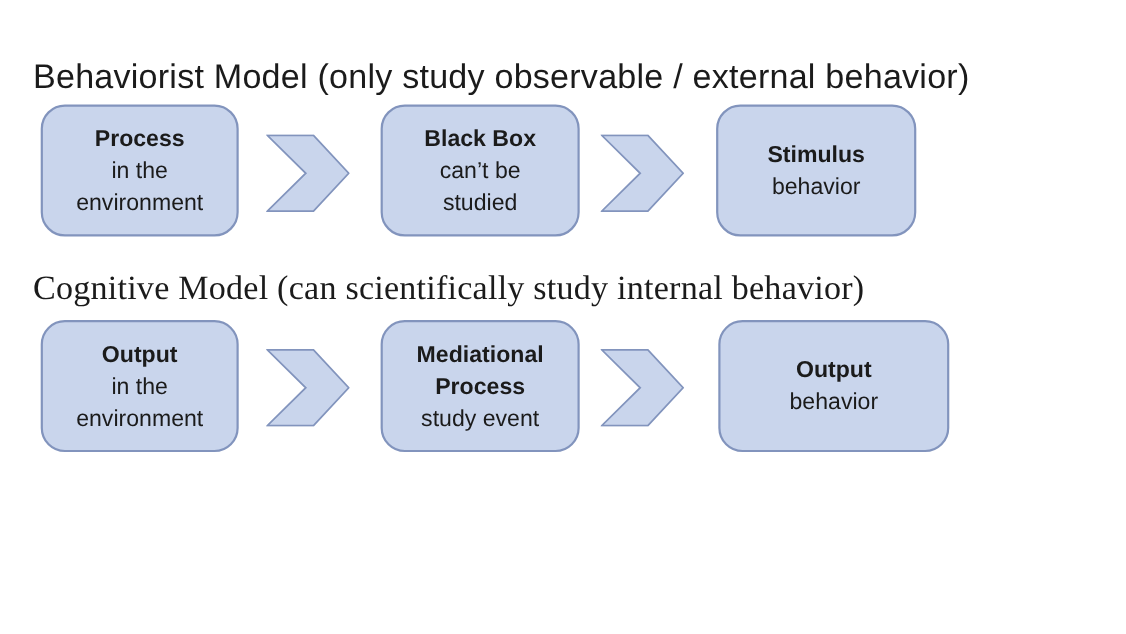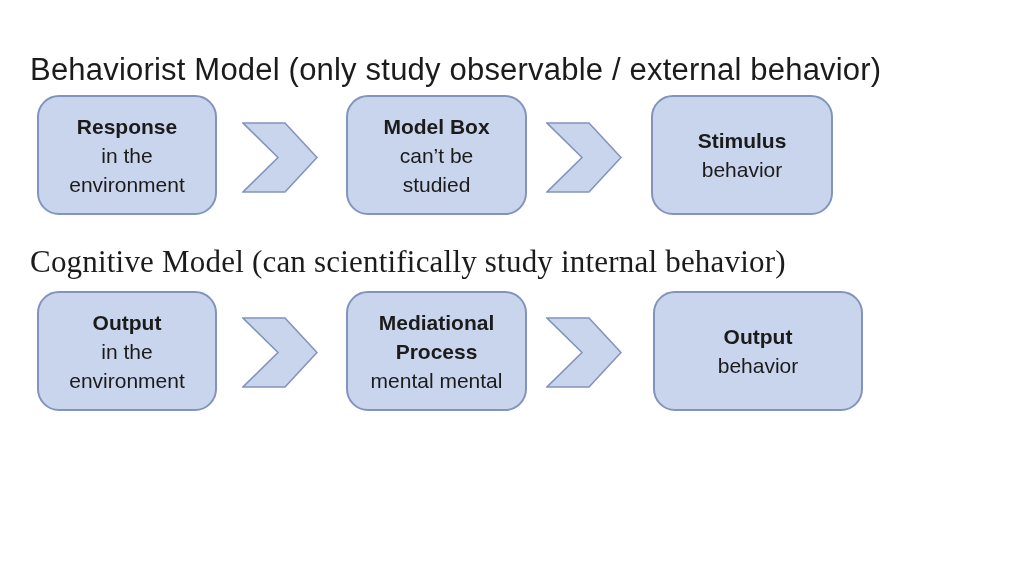--- a/index.html
+++ b/index.html
@@ -76,31 +76,31 @@
   }
 </style>
 </head>
 <body>
 
 <div class="canvas">
 
   <div class="model-title" id="title-1">Behaviorist Model (only study observable / external behavior)</div>
 
   <div class="step-box r1 b1">
-    <div class="step-heading">Response</div>
+    <div class="step-heading">Process</div>
     <div class="step-line">in the</div>
     <div class="step-line">environment</div>
   </div>
 
   <svg class="chevron a1 ar1" viewBox="0 0 76 71" aria-hidden="true">
     <polygon points="1,1 43,1 75,35.5 43,70 1,70 36,35.5"></polygon>
   </svg>
 
   <div class="step-box r1 b2">
-    <div class="step-heading">Model Box</div>
+    <div class="step-heading">Black Box</div>
     <div class="step-line">can’t be</div>
     <div class="step-line">studied</div>
   </div>
 
   <svg class="chevron a2 ar1" viewBox="0 0 76 71" aria-hidden="true">
     <polygon points="1,1 43,1 75,35.5 43,70 1,70 36,35.5"></polygon>
   </svg>
 
   <div class="step-box r1 b3">
     <div class="step-heading">Stimulus</div>
@@ -114,21 +114,21 @@
     <div class="step-line">in the</div>
     <div class="step-line">environment</div>
   </div>
 
   <svg class="chevron a1 ar2" viewBox="0 0 76 71" aria-hidden="true">
     <polygon points="1,1 43,1 75,35.5 43,70 1,70 36,35.5"></polygon>
   </svg>
 
   <div class="step-box r2 b2">
     <div class="step-heading">Mediational Process</div>
-    <div class="step-line">mental mental</div>
+    <div class="step-line">study event</div>
   </div>
 
   <svg class="chevron a2 ar2" viewBox="0 0 76 71" aria-hidden="true">
     <polygon points="1,1 43,1 75,35.5 43,70 1,70 36,35.5"></polygon>
   </svg>
 
   <div class="step-box r2 b6">
     <div class="step-heading">Output</div>
     <div class="step-line">behavior</div>
   </div>

